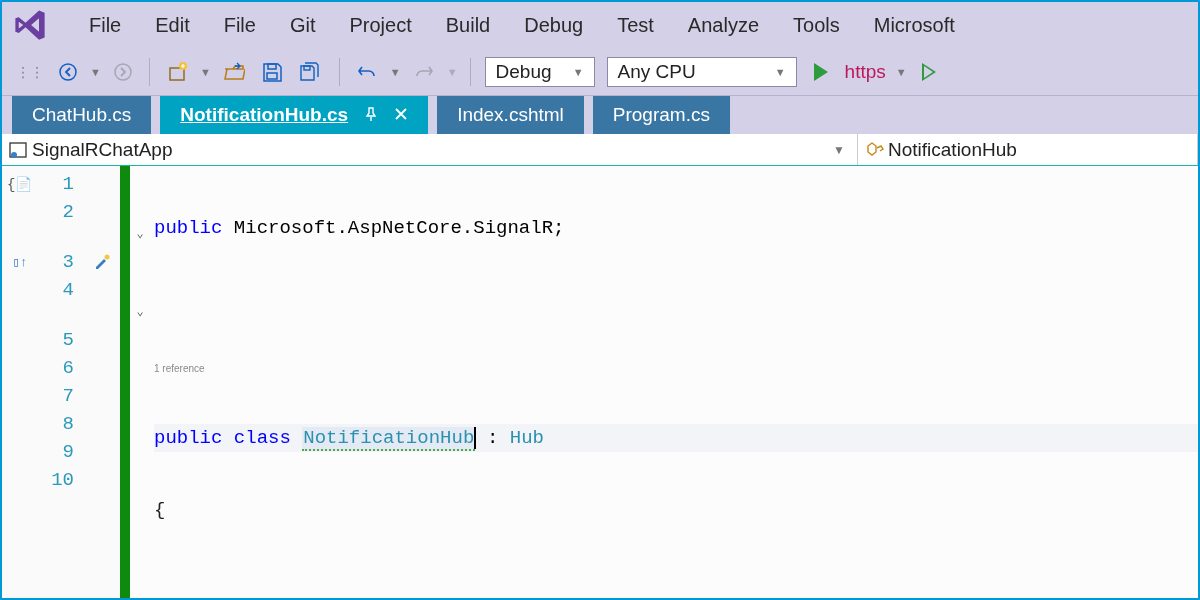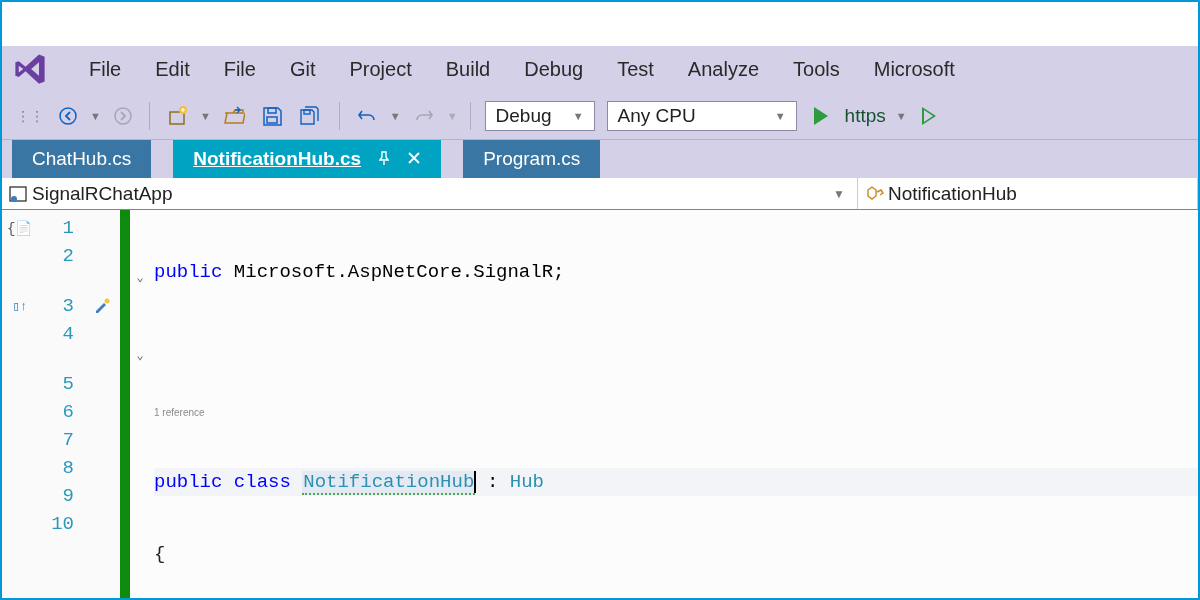--- a/index.html
+++ b/index.html
@@ -12,21 +12,20 @@
     border: 2px solid #0099d5;
   }
   .menubar {
     background: #d3d0e8;
     display: flex;
     align-items: center;
     height: 46px;
     padding-left: 10px;
     color: #2a2a2a;
     font-size: 20px;
-    margin-top: 44px;
   }
   .vs-logo {
     width: 36px;
     height: 36px;
     margin-right: 24px;
     position: relative;
   }
   .vs-logo svg { width: 36px; height: 36px; }
   .menu-item {
     padding: 0 17px;
@@ -106,38 +105,38 @@
     content:"";
     position:absolute;
     border-top: 6px solid transparent;
     border-bottom: 6px solid transparent;
     border-left: 9px solid #d3d0e8;
     left:-12px; top:-6px;
     z-index:1;
   }
   .tb-run-label {
     font-size: 19px;
-    color: #14532d;
+    color: #be185d;
     margin: 0 4px;
   }
   .tabbar {
     display: flex;
     background: #d3d0e8;
     height: 38px;
     align-items: stretch;
     padding-left: 10px;
     font-size: 19px;
   }
   .tab {
     background: #3976a3;
     color: #fff;
     display: flex;
     align-items: center;
     padding: 0 20px;
-    margin-right: 22px;
+    margin-right: 9px;
     cursor: pointer;
     white-space: nowrap;
   }
   .tab.active {
     background: #00a3c2;
     font-weight: 600;
     text-decoration: underline;
   }
   .tab-pin, .tab-close {
     margin-left: 16px;
@@ -350,20 +349,23 @@
       <svg width="14" height="14">
           <path d="M5 1h4v5l2 3H3l2-3V1zm2 9v4" stroke="#fff" stroke-width="1.4" fill="none"></path>
         </svg>
     </span>
     <span class="tab-close">
       <svg width="14" height="14">
           <path d="M2 2l10 10M12 2L2 12" stroke="#fff" stroke-width="1.8"></path>
         </svg>
     </span>
   </div>
+  <div class="tab">
+      <span>Index.cshtml</span>
+    </div>
   <div class="tab">
       <span>Program.cs</span>
     </div>
 </div>
 
 <div class="navbar">
   <div class="nav-cell grow">
     <span class="nav-icon">
       <svg width="20" height="20">
           <rect x="2" y="3" width="16" height="14" fill="none" stroke="#333" stroke-width="1.3"></rect>

